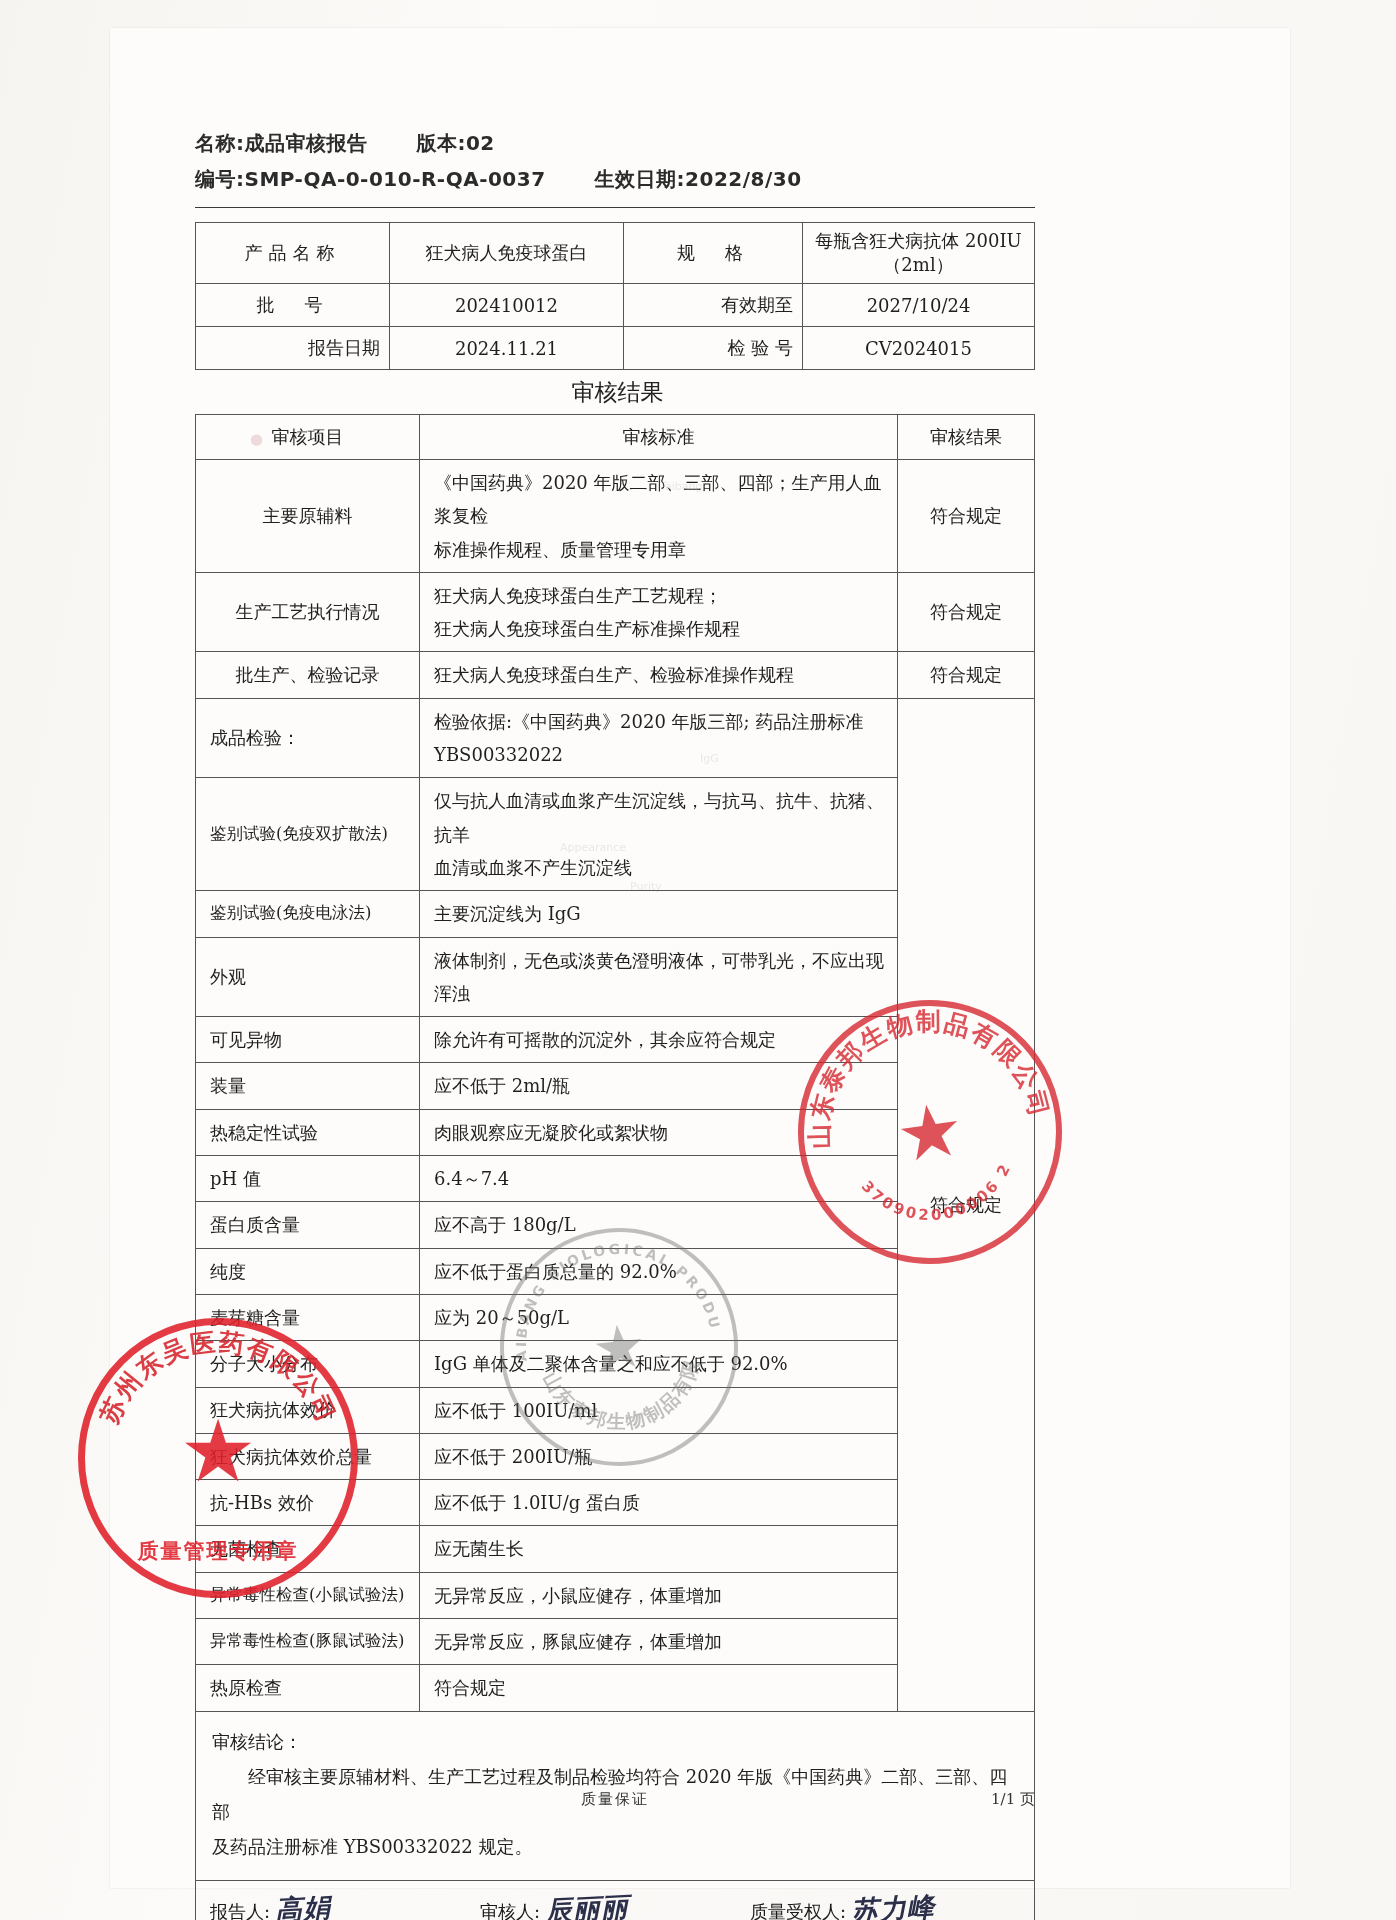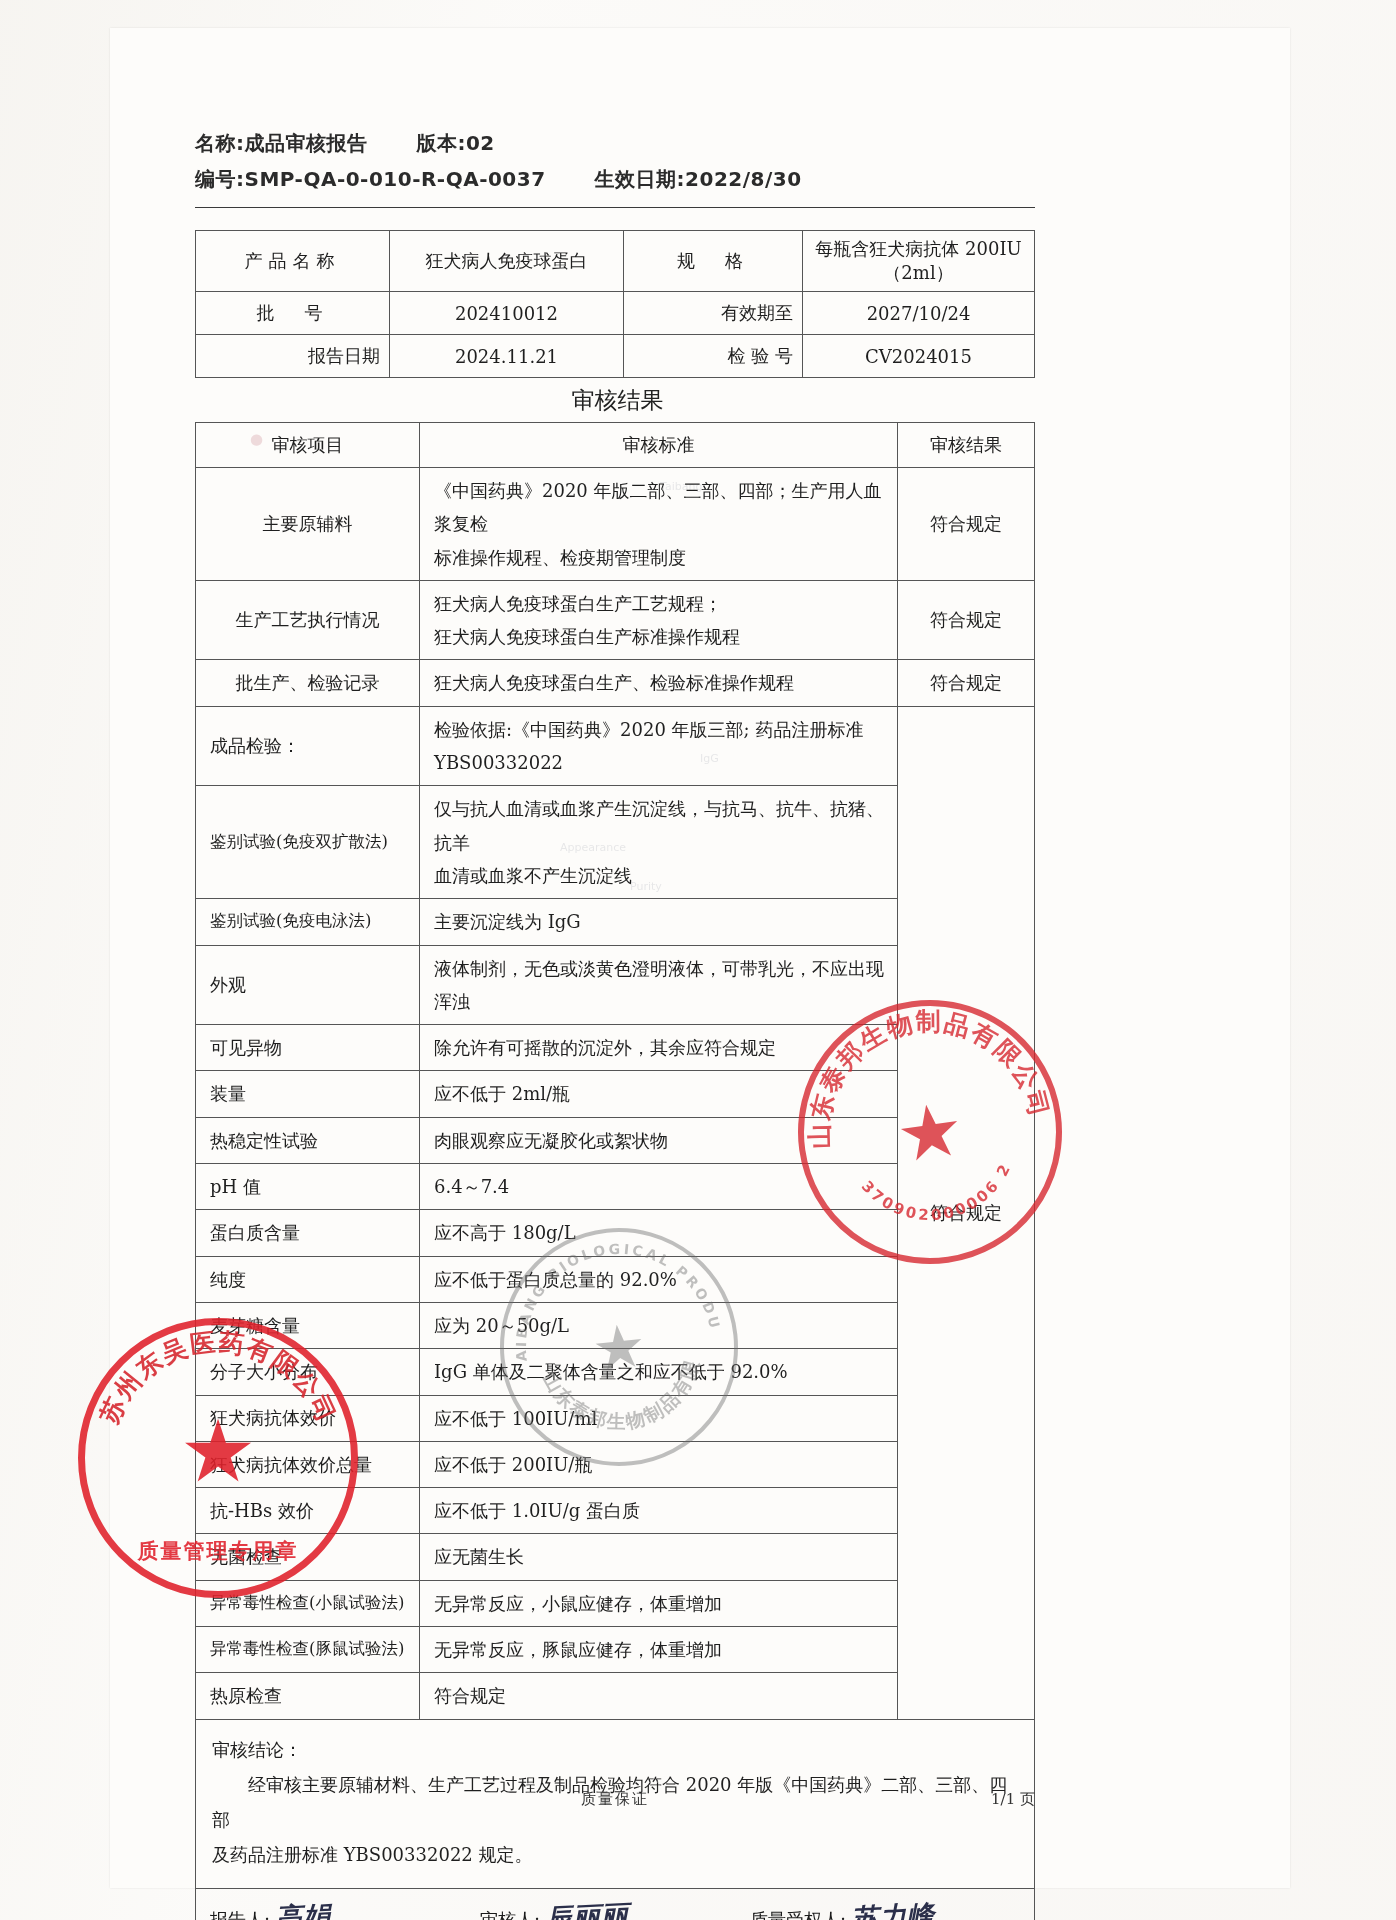--- a/index.html
+++ b/index.html
@@ -292,21 +292,21 @@
         <span>版本:02</span>
       </div>
       <div class="hdr-line">
         <span>编号:SMP-QA-0-010-R-QA-0037</span>
         <span class="gap"></span>
         <span>生效日期:2022/8/30</span>
       </div>
       <div class="hdr-rule"></div>
     </div>
 
-    <table class="info-table" style="margin-top:22px;border-radius:25px;">
+    <table class="info-table" style="margin-top:14px;border-radius:25px;">
       <tbody>
         <tr>
           <td class="lbl" style="width:175px;">产品名称</td>
           <td style="width:215px;">狂犬病人免疫球蛋白</td>
           <td class="lbl" style="width:160px;">规　格</td>
           <td>每瓶含狂犬病抗体 200IU（2ml）</td>
         </tr>
         <tr>
           <td class="lbl">批　号</td>
           <td>202410012</td>
@@ -331,21 +331,21 @@
           <th>审核标准</th>
           <th style="width:118px;">审核结果</th>
         </tr>
       </thead>
       <tbody>
 
         <tr>
           <td class="item">主要原辅料</td>
           <td class="crit">
             <div>《中国药典》2020 年版二部、三部、四部；生产用人血浆复检</div>
-            <div>标准操作规程、检疫期管理制度</div>
+            <div>标准操作规程、质量管理专用章</div>
           </td>
           <td class="res">符合规定</td>
         </tr>
 
         <tr>
           <td class="item">生产工艺执行情况</td>
           <td class="crit">
             <div>狂犬病人免疫球蛋白生产工艺规程；</div>
             <div>狂犬病人免疫球蛋白生产标准操作规程</div>
           </td>

